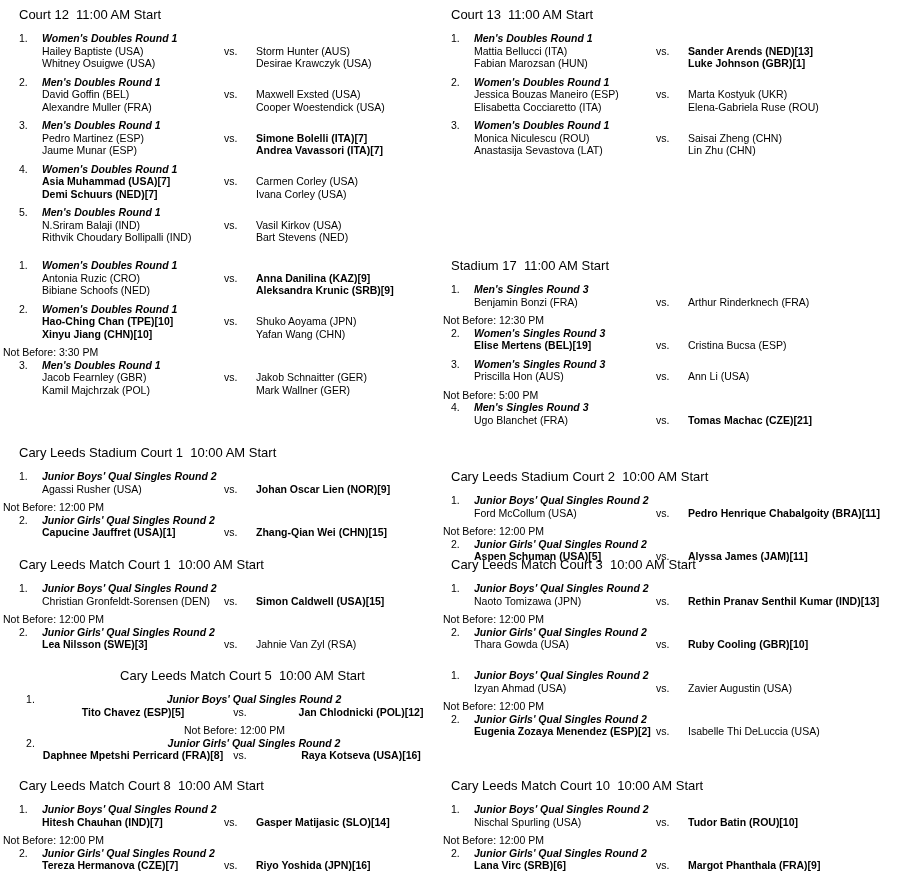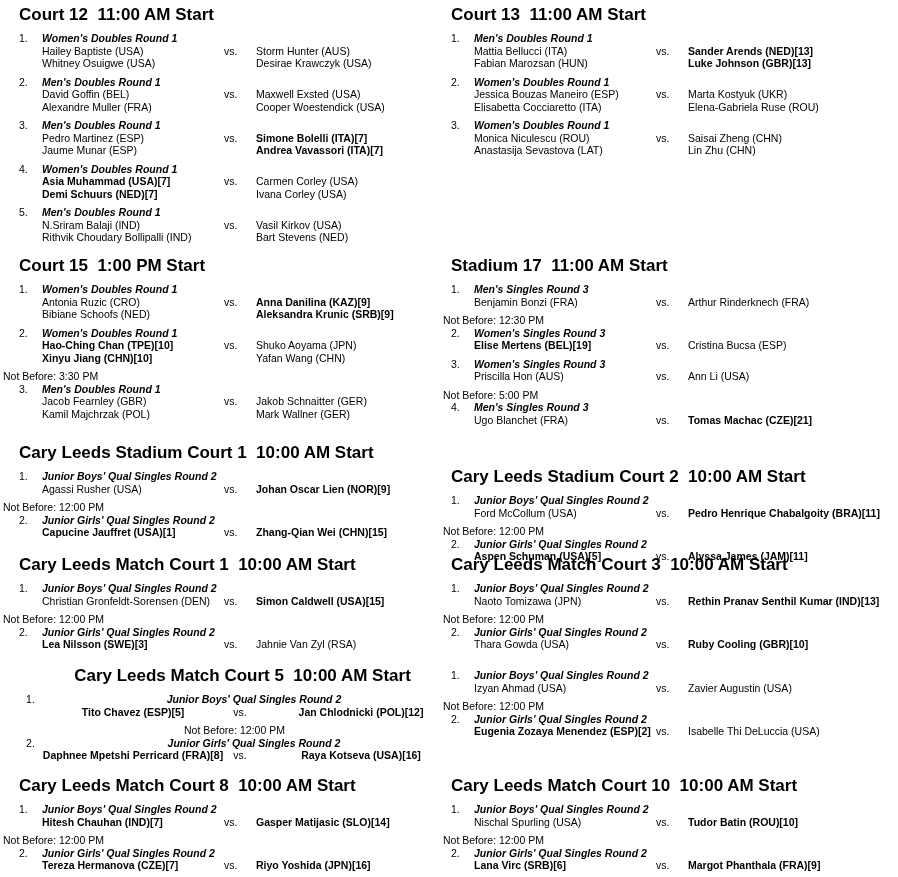--- a/index.html
+++ b/index.html
@@ -12,23 +12,23 @@
     background: #ffffff;
     color: #000000;
     font-family: "Liberation Sans", sans-serif;
     overflow: hidden;
   }
   .court-section {
     position: absolute;
     width: 447px;
   }
   .court-title {
-    font-size: 17px;
+    font-size: 13px;
     line-height: 14px;
-    font-weight: bold;
+    font-weight: normal;
     white-space: pre;
     margin-bottom: 10px;
   }
   .match {
     font-size: 10.5px;
     line-height: 12.5px;
   }
   .match-list > .match + .match { margin-top: 6px; }
   .not-before { white-space: nowrap; }
   .match-grid {
@@ -126,21 +126,20 @@
       <div class="vs">vs.</div>
       <div class="side side2">
               <div class="player-line">Vasil Kirkov (USA)</div>
               <div class="player-line">Bart Stevens (NED)</div>
             </div>
     </div>
   </div>
       </div>
   </section>
     <section class="court-section" style="left: 19px; top: 259px;">
-    <h2 class="court-title">Court 15  1:00 PM Start</h2>
     <div class="match-list">
         <div class="match">
 
     <div class="match-grid">
       <div class="match-number">1.</div>
       <div class="round-name">Women's Doubles Round 1</div>
       <div class="side side1">
               <div class="player-line">Antonia Ruzic (CRO)</div>
               <div class="player-line">Bibiane Schoofs (NED)</div>
             </div>
@@ -325,21 +324,21 @@
     <div class="match-grid">
       <div class="match-number">1.</div>
       <div class="round-name">Men's Doubles Round 1</div>
       <div class="side side1">
               <div class="player-line">Mattia Bellucci (ITA)</div>
               <div class="player-line">Fabian Marozsan (HUN)</div>
             </div>
       <div class="vs">vs.</div>
       <div class="side side2 bold">
               <div class="player-line">Sander Arends (NED)[13]</div>
-              <div class="player-line">Luke Johnson (GBR)[13]</div>
+              <div class="player-line">Luke Johnson (GBR)[1]</div>
             </div>
     </div>
   </div>
         <div class="match">
 
     <div class="match-grid">
       <div class="match-number">2.</div>
       <div class="round-name">Women's Doubles Round 1</div>
       <div class="side side1">
               <div class="player-line">Jessica Bouzas Maneiro (ESP)</div>

